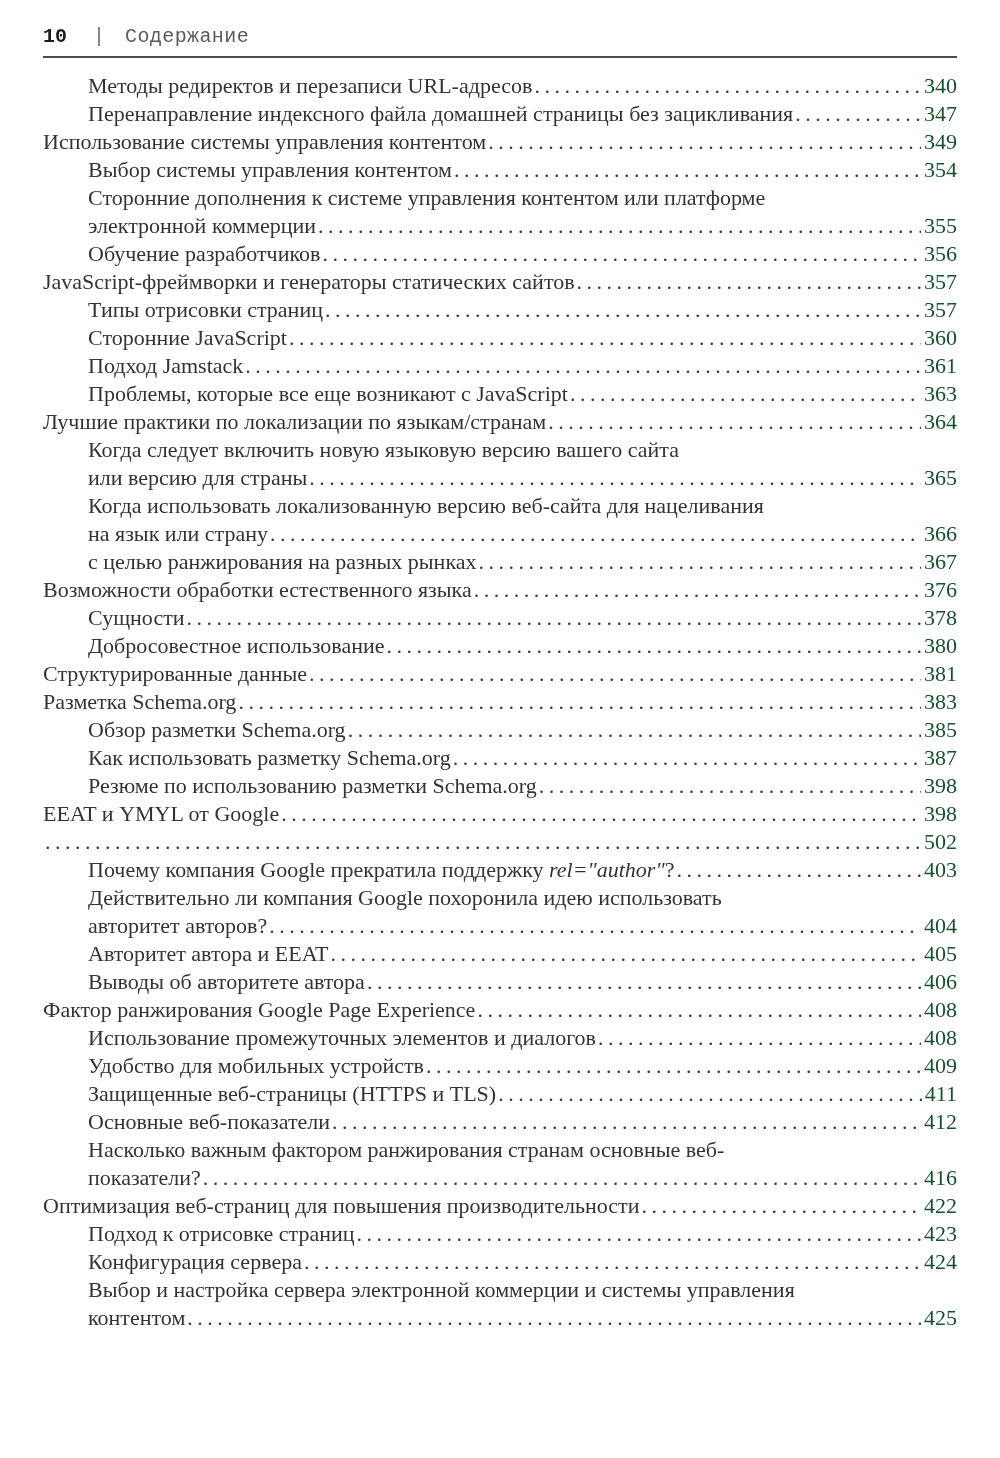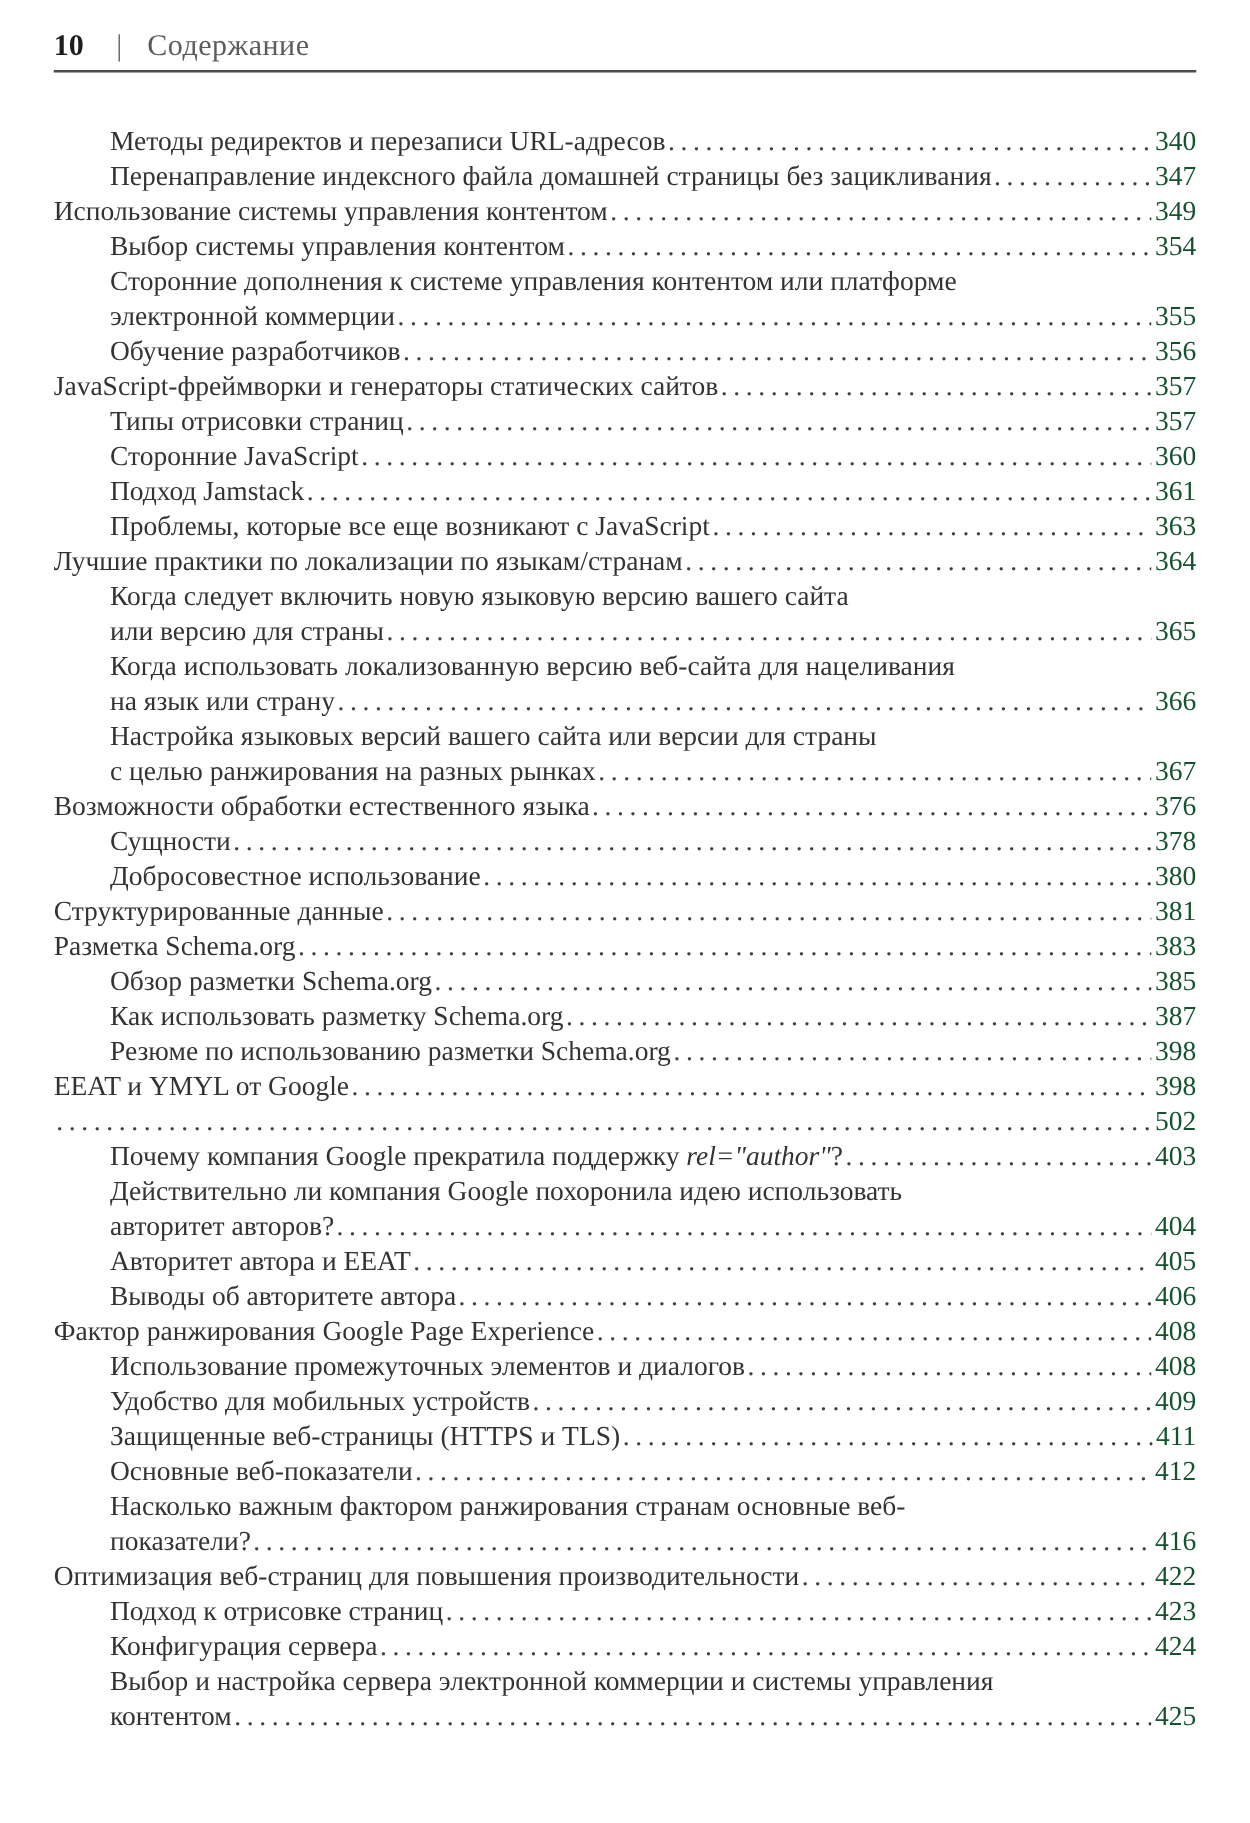--- a/index.html
+++ b/index.html
@@ -9,33 +9,33 @@
     background: #ffffff;
     box-sizing: border-box;
     padding: 26px 43px 0 43px;
     font-family: "Liberation Serif", "DejaVu Serif", serif;
     color: #333333;
     overflow: hidden;
   }
   .header {
     display: flex;
     align-items: baseline;
-    font-family: Liberation Serif, serif;
-    font-size: 24px;
+    font-family: Liberation Mono, monospace;
+    font-size: 20px;
     line-height: 22px;
   }
   .header .num { font-weight: bold; color: #1c1c1c; }
   .header .sep { margin: 0 20px 0 26px; color: #6e6e6e; font-weight: 400; }
   .header .title { color: #5b5b5b; letter-spacing: 0.4px; }
   .rule {
     border: none;
     border-top: 2px solid #4c4c4c;
     margin: 8px 0 0 0;
   }
-  .toc { margin-top: 41px; }
+  .toc { margin-top: 14px; }
   .toc-row {
     display: flex;
     align-items: baseline;
     height: 28px;
     font-size: 22px;
     line-height: 28px;
   }
   .toc-row.indent { padding-left: 45px; }
   .toc-text { white-space: nowrap; }
   .toc-text .italic { font-style: italic; }
@@ -136,23 +136,20 @@
       </div>
       <div class="toc-row indent">
         <span class="toc-text">Когда использовать локализованную версию веб-сайта для нацеливания</span>
       </div>
       <div class="toc-row indent">
         <span class="toc-text">на язык или страну</span>
         <span class="leader"></span>
         <span class="pageno">366</span>
       </div>
       <div class="toc-row indent">
-        <span class="toc-text">Настройка языковых версий вашего сайта или версии для страны</span>
-      </div>
-      <div class="toc-row indent">
         <span class="toc-text">с целью ранжирования на разных рынках</span>
         <span class="leader"></span>
         <span class="pageno">367</span>
       </div>
       <div class="toc-row">
         <span class="toc-text">Возможности обработки естественного языка</span>
         <span class="leader"></span>
         <span class="pageno">376</span>
       </div>
       <div class="toc-row indent">

